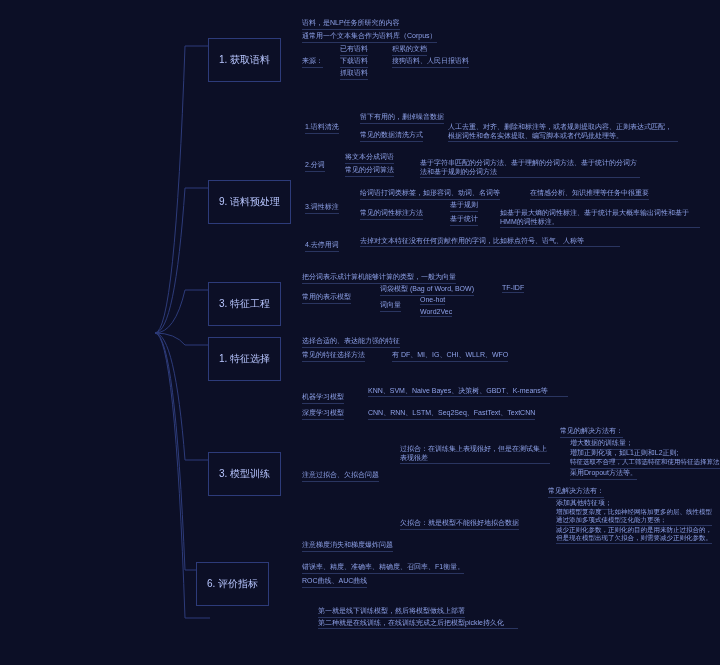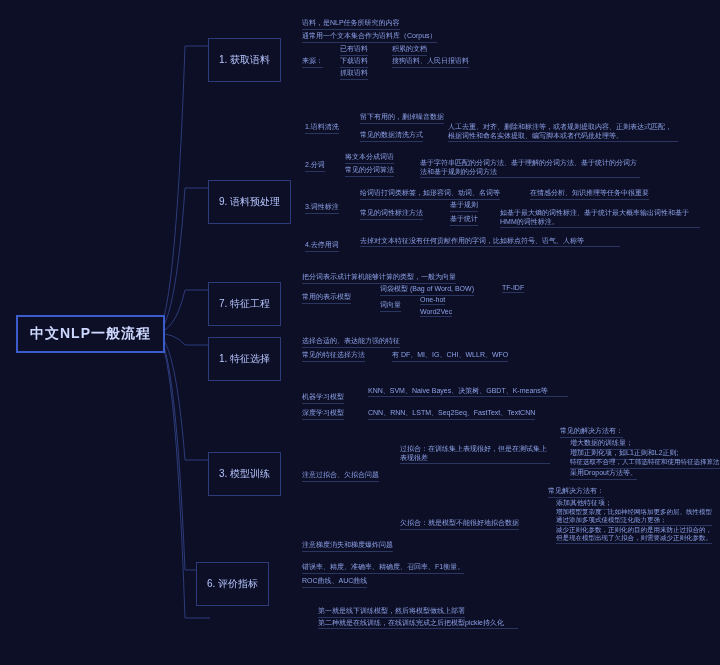--- a/index.html
+++ b/index.html
@@ -19,21 +19,20 @@
 
   <path d="M155 333 Q175 333 185 46 L210 46"></path>
   <path d="M155 333 Q175 333 185 188 L210 188"></path>
   <path d="M155 333 Q175 333 185 290 L210 290"></path>
   <path d="M155 333 Q175 333 185 345 L210 345"></path>
   <path d="M155 333 Q175 333 185 460 L210 460"></path>
   <path d="M155 333 Q175 333 185 570 L210 570"></path>
   <path d="M155 333 Q175 333 185 618 L210 618"></path>
 </svg>
 
-<div class="root"><span>中文NLP一般流程</span></div>
 
 <div class="lvl1" style="left:208px;top:38px"><span>1.  获取语料</span></div>
 <div class="leaf" style="left:302px;top:18px">语料，是NLP任务所研究的内容</div>
 <div class="leaf" style="left:302px;top:31px">通常用一个文本集合作为语料库（Corpus）</div>
 <div class="leaf" style="left:302px;top:56px">来源：</div>
 <div class="leaf" style="left:340px;top:44px">已有语料</div>
 <div class="leaf" style="left:392px;top:44px">积累的文档</div>
 <div class="leaf" style="left:340px;top:56px">下载语料</div>
 <div class="leaf" style="left:392px;top:56px">搜狗语料、人民日报语料</div>
 <div class="leaf" style="left:340px;top:68px">抓取语料</div>
@@ -53,21 +52,21 @@
 <div class="leaf" style="left:360px;top:188px">给词语打词类标签，如形容词、动词、名词等</div>
 <div class="leaf" style="left:530px;top:188px">在情感分析、知识推理等任务中很重要</div>
 <div class="leaf" style="left:360px;top:208px">常见的词性标注方法</div>
 <div class="leaf" style="left:450px;top:200px">基于规则</div>
 <div class="leaf" style="left:450px;top:214px">基于统计</div>
 <div class="leaf" style="left:500px;top:208px;white-space:normal;width:200px;line-height:9px">如基于最大熵的词性标注、基于统计最大概率输出词性和基于HMM的词性标注。</div>
 
 <div class="leaf" style="left:305px;top:240px">4.去停用词</div>
 <div class="leaf" style="left:360px;top:236px;white-space:normal;width:260px;line-height:9px">去掉对文本特征没有任何贡献作用的字词，比如标点符号、语气、人称等</div>
 
-<div class="lvl1" style="left:208px;top:282px"><span>7.  特征工程</span></div>
+<div class="lvl1" style="left:208px;top:282px"><span>3.  特征工程</span></div>
 <div class="leaf" style="left:302px;top:272px">把分词表示成计算机能够计算的类型，一般为向量</div>
 <div class="leaf" style="left:302px;top:292px">常用的表示模型</div>
 <div class="leaf" style="left:380px;top:284px">词袋模型 (Bag of Word, BOW)</div>
 <div class="leaf" style="left:502px;top:284px">TF-IDF</div>
 <div class="leaf" style="left:380px;top:300px">词向量</div>
 <div class="leaf" style="left:420px;top:296px">One-hot</div>
 <div class="leaf" style="left:420px;top:308px">Word2Vec</div>
 
 <div class="lvl1" style="left:208px;top:337px"><span>1.  特征选择</span></div>
 <div class="leaf" style="left:302px;top:336px">选择合适的、表达能力强的特征</div>

